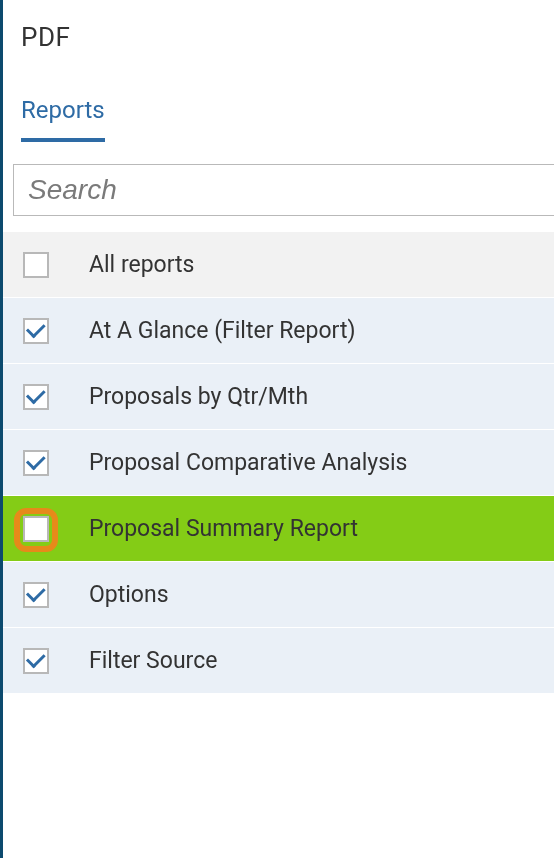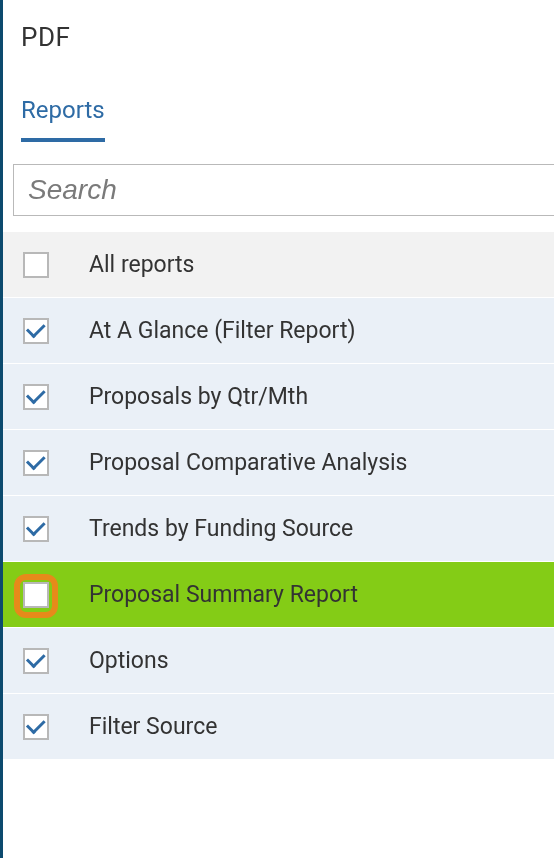--- a/index.html
+++ b/index.html
@@ -131,24 +131,20 @@
       <div class="label">At A Glance (Filter Report)</div>
     </div>
     <div class="row selected">
       <div class="cb checked"></div>
       <div class="label">Proposals by Qtr/Mth</div>
     </div>
     <div class="row selected">
       <div class="cb checked"></div>
       <div class="label">Proposal Comparative Analysis</div>
     </div>
-    <div class="row selected">
-      <div class="cb checked"></div>
-      <div class="label">Trends by Funding Source</div>
-    </div>
     <div class="row unselected">
       <div class="highlight-ring"></div>
       <div class="cb"></div>
       <div class="label">Proposal Summary Report</div>
     </div>
     <div class="row selected">
       <div class="cb checked"></div>
       <div class="label">Options</div>
     </div>
     <div class="row selected">

